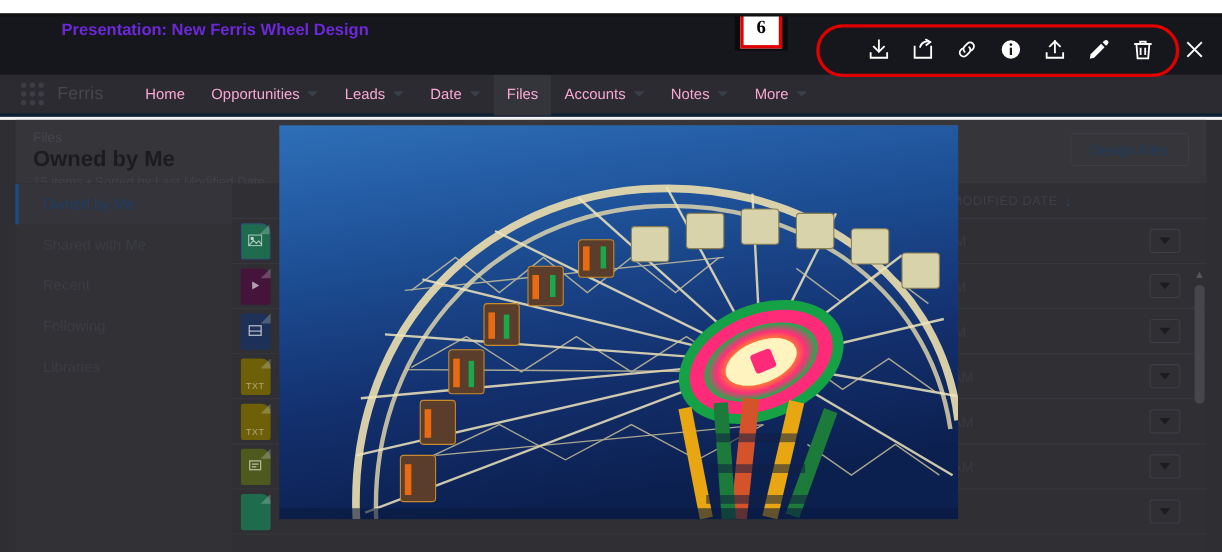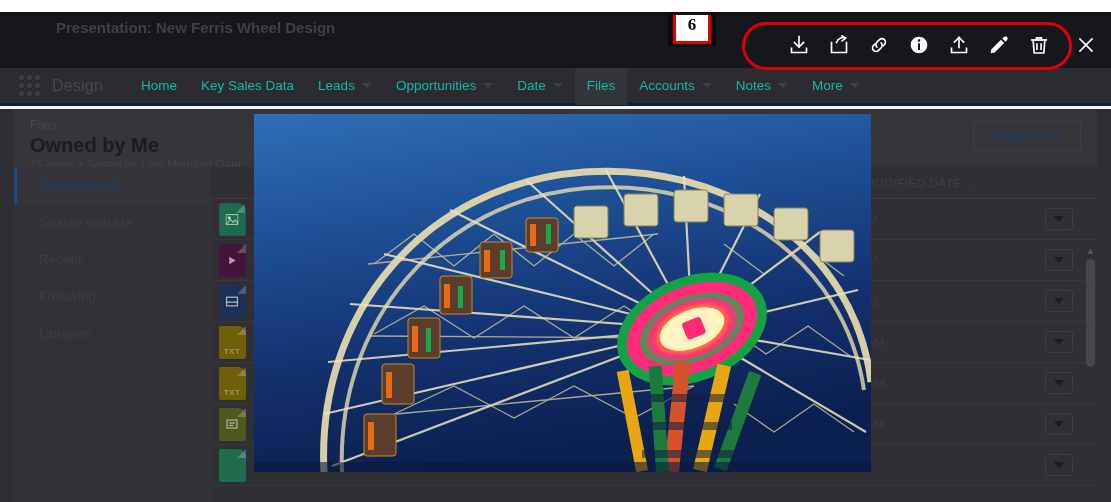--- a/index.html
+++ b/index.html
@@ -39,21 +39,21 @@
   
   .sf-navbar {
     position: absolute; left: 0; top: 54px; width: 1111px; height: 38px;
     background: #2b2b31; display: flex; align-items: center; padding-left: 16px;
     border-bottom: 3px solid #0d2136;
   }
   .waffle { width: 26px; height: 26px; display: grid; grid-template-columns: repeat(3, 5px);
             grid-template-rows: repeat(3, 5px); gap: 3px; align-content:center; justify-content:center; margin-right: 10px; }
   .waffle i { display:block; width: 5px; height: 5px; border-radius: 50%; background: #3d3d44; }
   .app-name { color: #47474e; font-size: 16px; font-weight: 400; margin-right: 26px; letter-spacing: .2px; }
-  .nav-item { color: #14b8a6; font-size: 13.5px; padding: 0 12px; height: 38px; display: flex; align-items: center; gap: 7px; white-space: nowrap; }
+  .nav-item { color: #f9a8d4; font-size: 13.5px; padding: 0 12px; height: 38px; display: flex; align-items: center; gap: 7px; white-space: nowrap; }
   .nav-item.active { background: #34343b; }
   .caret { width: 0; height: 0; border-left: 5px solid transparent; border-right: 5px solid transparent; border-top: 5px solid #39404a; }
   .caret.solid { border-top-color: #39404a; }
 
   
   .sf-body { position: absolute; left: 0; top: 95px; width: 1111px; height: 393px; background: #2e2e33; }
   .page-header { position: absolute; left: 14px; top: 0; width: 1083px; height: 58px; background: #35353a; padding: 8px 16px 0 16px; }
   .ph-eyebrow { color: #45454c; font-size: 12.5px; line-height: 16px; }
   .ph-title { color: #1b1b20; font-size: 20px; font-weight: bold; line-height: 24px; }
   .ph-sub { color: #414148; font-size: 12px; line-height: 16px; }
@@ -100,21 +100,21 @@
     position: absolute; left: 0; top: 14px; width: 1111px; height: 54px; background: #16161d; z-index: 20;
   }
   .pv-fileicon {
     position: absolute; left: 12px; top: 12px; width: 32px; height: 38px; border-radius: 2px 9px 2px 2px;
     background: #4bc5a2;
   }
   .pv-fileicon::after { content:""; position:absolute; right:0; top:0; border-width: 0 0 10px 10px; border-style: solid;
                         border-color: transparent transparent rgba(255,255,255,.45) transparent; }
   .pv-fileicon .g { position:absolute; left:50%; top:56%; transform:translate(-50%,-50%); }
   .pv-title { position: absolute; left: 56px; top: 0; height: 54px; display: flex; align-items: center;
-              color: #404040; font-size: 15px; font-weight: bold; z-index: 22; }
+              color: #6d28d9; font-size: 15px; font-weight: bold; z-index: 22; }
 
   .pv-toolbar {
     position: absolute; right: 60px; top: 26px; height: 38px; display: flex; align-items: center; gap: 16px; z-index: 23;
   }
   .tb-icon { width: 24px; height: 24px; display: flex; align-items: center; justify-content: center; color: #ffffff; }
   .pv-close { position: absolute; right: 12px; top: 32px; width: 26px; height: 26px; display:flex; align-items:center; justify-content:center; color:#fff; z-index: 23; }
 
   
   .red-ellipse {
     position: absolute; left: 742px; top: 22px; width: 330px; height: 48px;
@@ -190,34 +190,31 @@
         <i></i>
           <i></i>
           <i></i>
           <i></i>
           <i></i>
           <i></i>
           <i></i>
           <i></i>
           <i></i>
       </span>
-      <span class="app-name">Design</span>
+      <span class="app-name">Ferris</span>
 
       <span class="nav-item">
         <span>Home</span>
         </span>
       <span class="nav-item">
-        <span>Key Sales Data</span>
+        <span>Opportunities</span>
+        <span class="caret"></span>
         </span>
       <span class="nav-item">
         <span>Leads</span>
-        <span class="caret"></span>
-        </span>
-      <span class="nav-item">
-        <span>Opportunities</span>
         <span class="caret"></span>
         </span>
       <span class="nav-item">
         <span>Date</span>
         <span class="caret"></span>
         </span>
       <span class="nav-item active">
         <span>Files</span>
         </span>
       <span class="nav-item">

